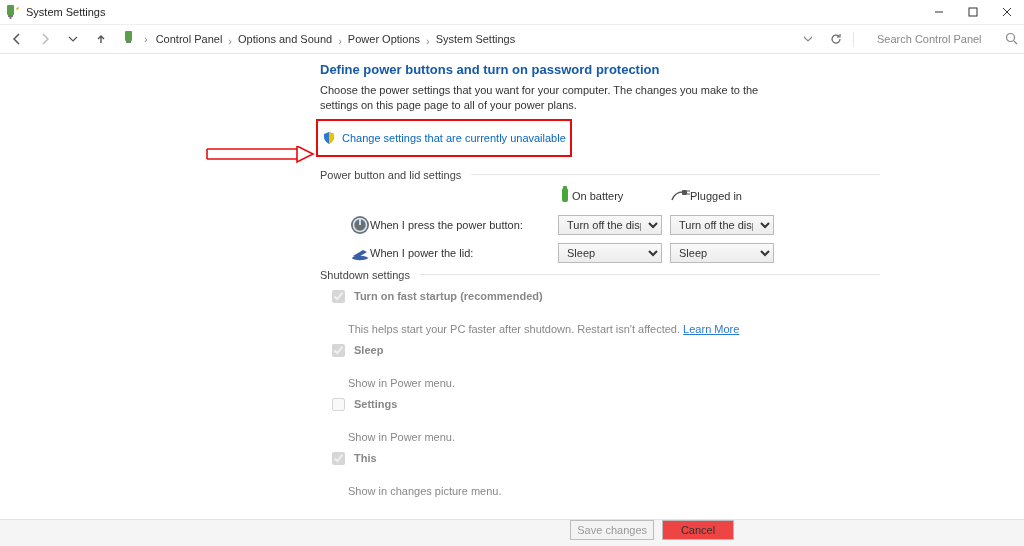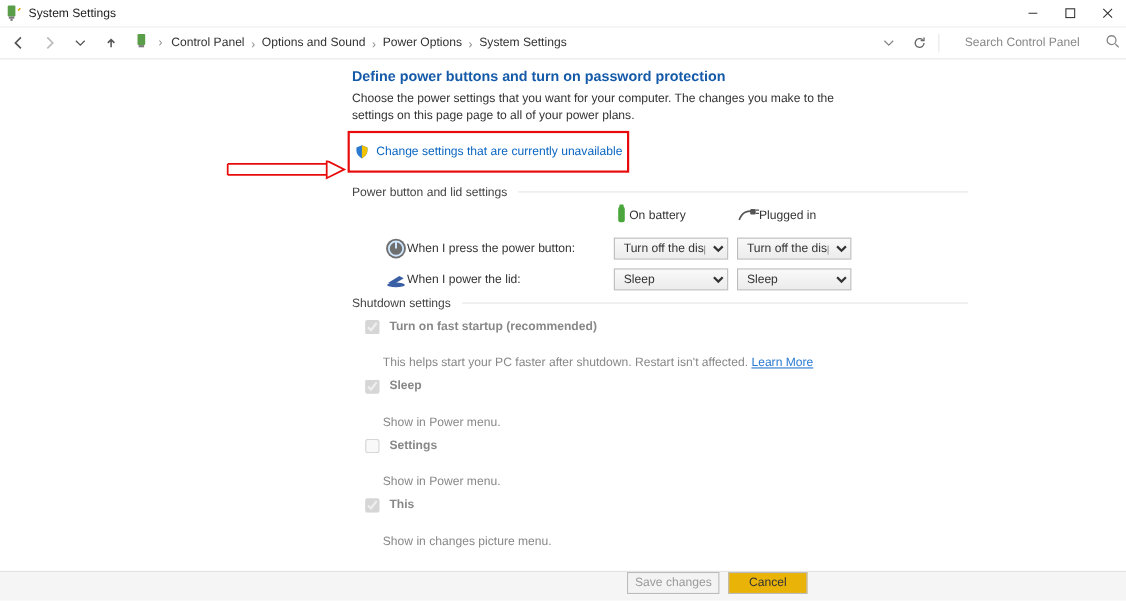--- a/index.html
+++ b/index.html
@@ -35,21 +35,21 @@
   select{width:104px;font:inherit;border:1px solid #bbb;background:linear-gradient(#f9f9f9,#ececec);padding:2px 4px;color:#333}
   .shutdown{margin:6px 0 0 8px}
   .opt{margin:4px 0 6px 0}
   .opt .row1{display:flex;align-items:center;gap:6px;color:#888}
   .opt .row1 .bold{font-weight:700}
   .opt .sub{margin-left:20px;color:#888;margin-top:17px}
   .opt a{color:#2a7ad1;text-decoration:underline}
   input[type=checkbox]{accent-color:#888}
   input[type=checkbox]:disabled{opacity:0.9}
   .footer{position:absolute;left:0;right:0;bottom:0;height:26px;border-top:1px solid #e3e3e3;background:#f5f5f5;display:flex;justify-content:flex-end;gap:8px;padding-right:290px}
-  .btn{min-width:72px;height:20px;border:1px solid #bcbcbc;background:#eab308;font:inherit;color:#333}
+  .btn{min-width:72px;height:20px;border:1px solid #bcbcbc;background:#ef4444;font:inherit;color:#333}
   .btn:disabled{color:#9a9a9a;background:#f3f3f3}
   .arrow-annot{position:absolute;top:94px;left:205px}
 </style>
 </head>
 <body>
 
 <div class="titlebar">
   <span class="icon">
     <svg viewBox="0 0 16 16">
         <rect x="3" y="1" width="7" height="10" rx="1" fill="#5a9e4a"></rect>

